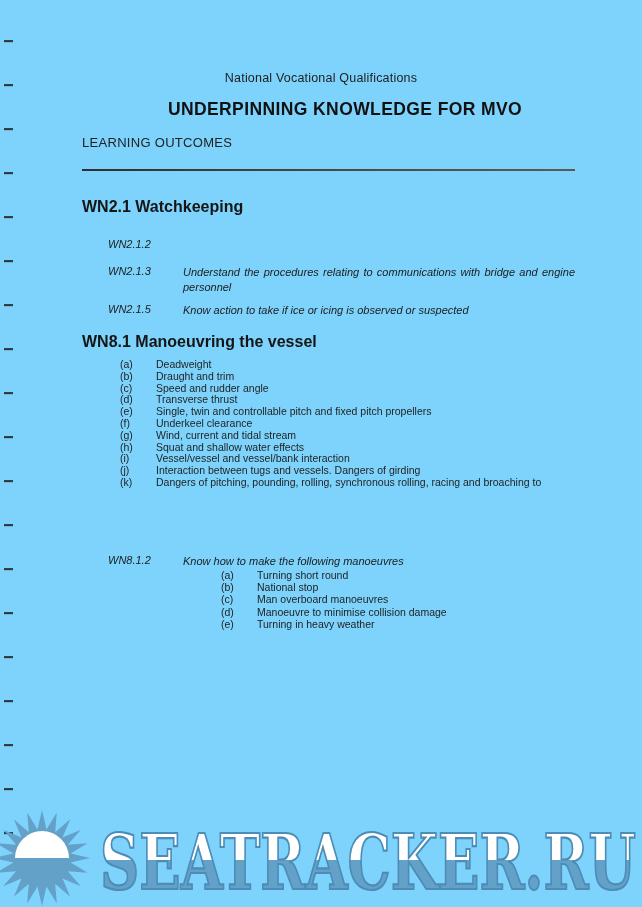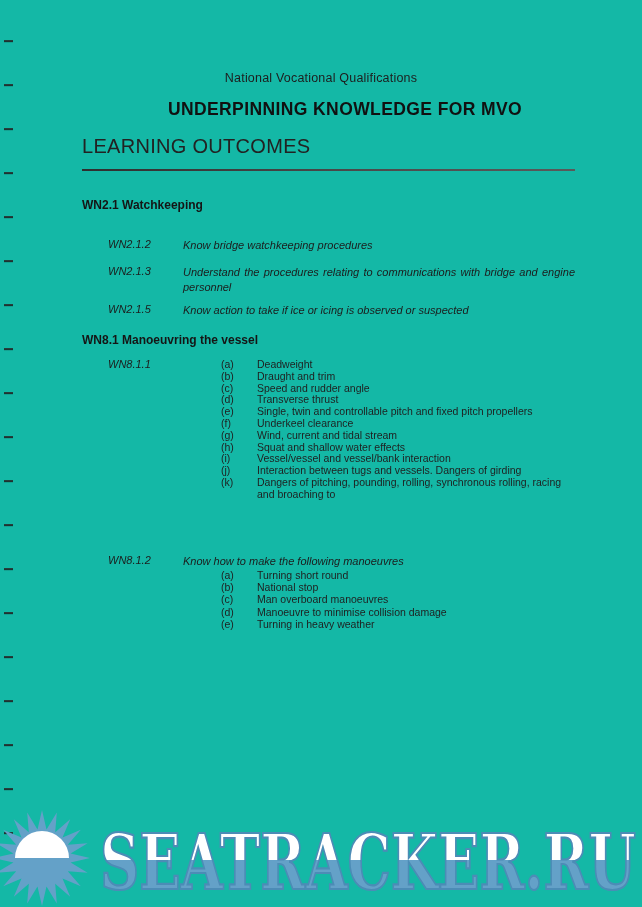--- a/index.html
+++ b/index.html
@@ -1,45 +1,45 @@
 <!DOCTYPE html>
 <html><head>
 <meta charset="utf-8">
 <style>
   * { margin:0; padding:0; box-sizing:border-box; }
   html,body { background:#ffffff; }
   .page {
-    position:relative; width:642px; height:907px; background:#14b8a6;
+    position:relative; width:642px; height:907px; background:#7dd3fc;
     font-family:"Liberation Sans", sans-serif; color:#1c1c1c; overflow:hidden;
   }
   
   .edge-marks {
     position:absolute; left:4px; top:40px; width:9px; height:832px;
     background:repeating-linear-gradient(to bottom,
       #2e2e2e 0px, #161616 2px, rgba(0,0,0,0) 2.6px, rgba(0,0,0,0) 44px);
     opacity:.85;
   }
   .supertitle {
     position:absolute; top:71px; left:0; width:100%; text-align:center;
     font-size:12.5px; letter-spacing:.2px; color:#1d1d1d;
   }
   .doctitle {
     position:absolute; top:99px; left:0; width:100%; text-align:center;
     font-size:17.5px; font-weight:bold; letter-spacing:.4px; color:#111;padding-left:48px;
   }
   .outcomes {
     position:absolute; top:135px; left:82px;
-    font-size:20px; letter-spacing:.3px; color:#222;
+    font-size:13px; letter-spacing:.3px; color:#222;
   }
   .rule {
     position:absolute; top:169px; left:82px; width:493px; height:2px;
     background:linear-gradient(to right,#2f2f2f 0%,#4a4a4a 55%,#5a5a5a 100%);
   }
   .abs { position:absolute; left:82px; width:493px; }
-  .sec-heading { font-size:12px; font-weight:bold; color:#151515; }
+  .sec-heading { font-size:16px; font-weight:bold; color:#151515; }
   .row { display:flex; }
   .code {
     flex:0 0 75px; font-size:11px; font-style:italic; color:#1c1c1c;margin-left:26px;
   }
   .desc-wrap { flex:1; min-width:0; }
   .desc {
     font-size:11px; font-style:italic; line-height:15px;
     text-align:justify; color:#1c1c1c;
   }
   .sublist { padding-left:38px; font-size:10.5px; color:#1f1f1f; }
@@ -64,43 +64,39 @@
 
   <div class="supertitle">National Vocational Qualifications</div>
   <div class="doctitle">UNDERPINNING KNOWLEDGE FOR MVO</div>
   <div class="outcomes">LEARNING OUTCOMES</div>
   <div class="rule"></div>
 
   <div class="abs sec-heading" style="top:198px">WN2.1 Watchkeeping</div>
 
   <div class="abs row" style="top:238px">
     <span class="code">WN2.1.2</span>
-    <div class="desc-wrap">
-        <div class="desc">Know bridge watchkeeping procedures</div>
-      </div>
   </div>
 
   <div class="abs row" style="top:265px">
     <span class="code">WN2.1.3</span>
     <div class="desc-wrap">
         <div class="desc">Understand the procedures relating to communications with bridge and engine personnel</div>
       </div>
   </div>
 
   <div class="abs row" style="top:303px">
     <span class="code">WN2.1.5</span>
     <div class="desc-wrap">
         <div class="desc">Know action to take if ice or icing is observed or suspected</div>
       </div>
   </div>
 
   <div class="abs sec-heading" style="top:333px">WN8.1 Manoeuvring the vessel</div>
 
   <div class="abs row" style="top:358px">
-    <span class="code">WN8.1.1</span>
     <div class="desc-wrap">
       <div class="sublist sublist-a">
         <div class="subrow">
             <span class="letter">(a)</span>
             <span class="subtext">Deadweight</span>
           </div>
         <div class="subrow">
             <span class="letter">(b)</span>
             <span class="subtext">Draught and trim</span>
           </div>

